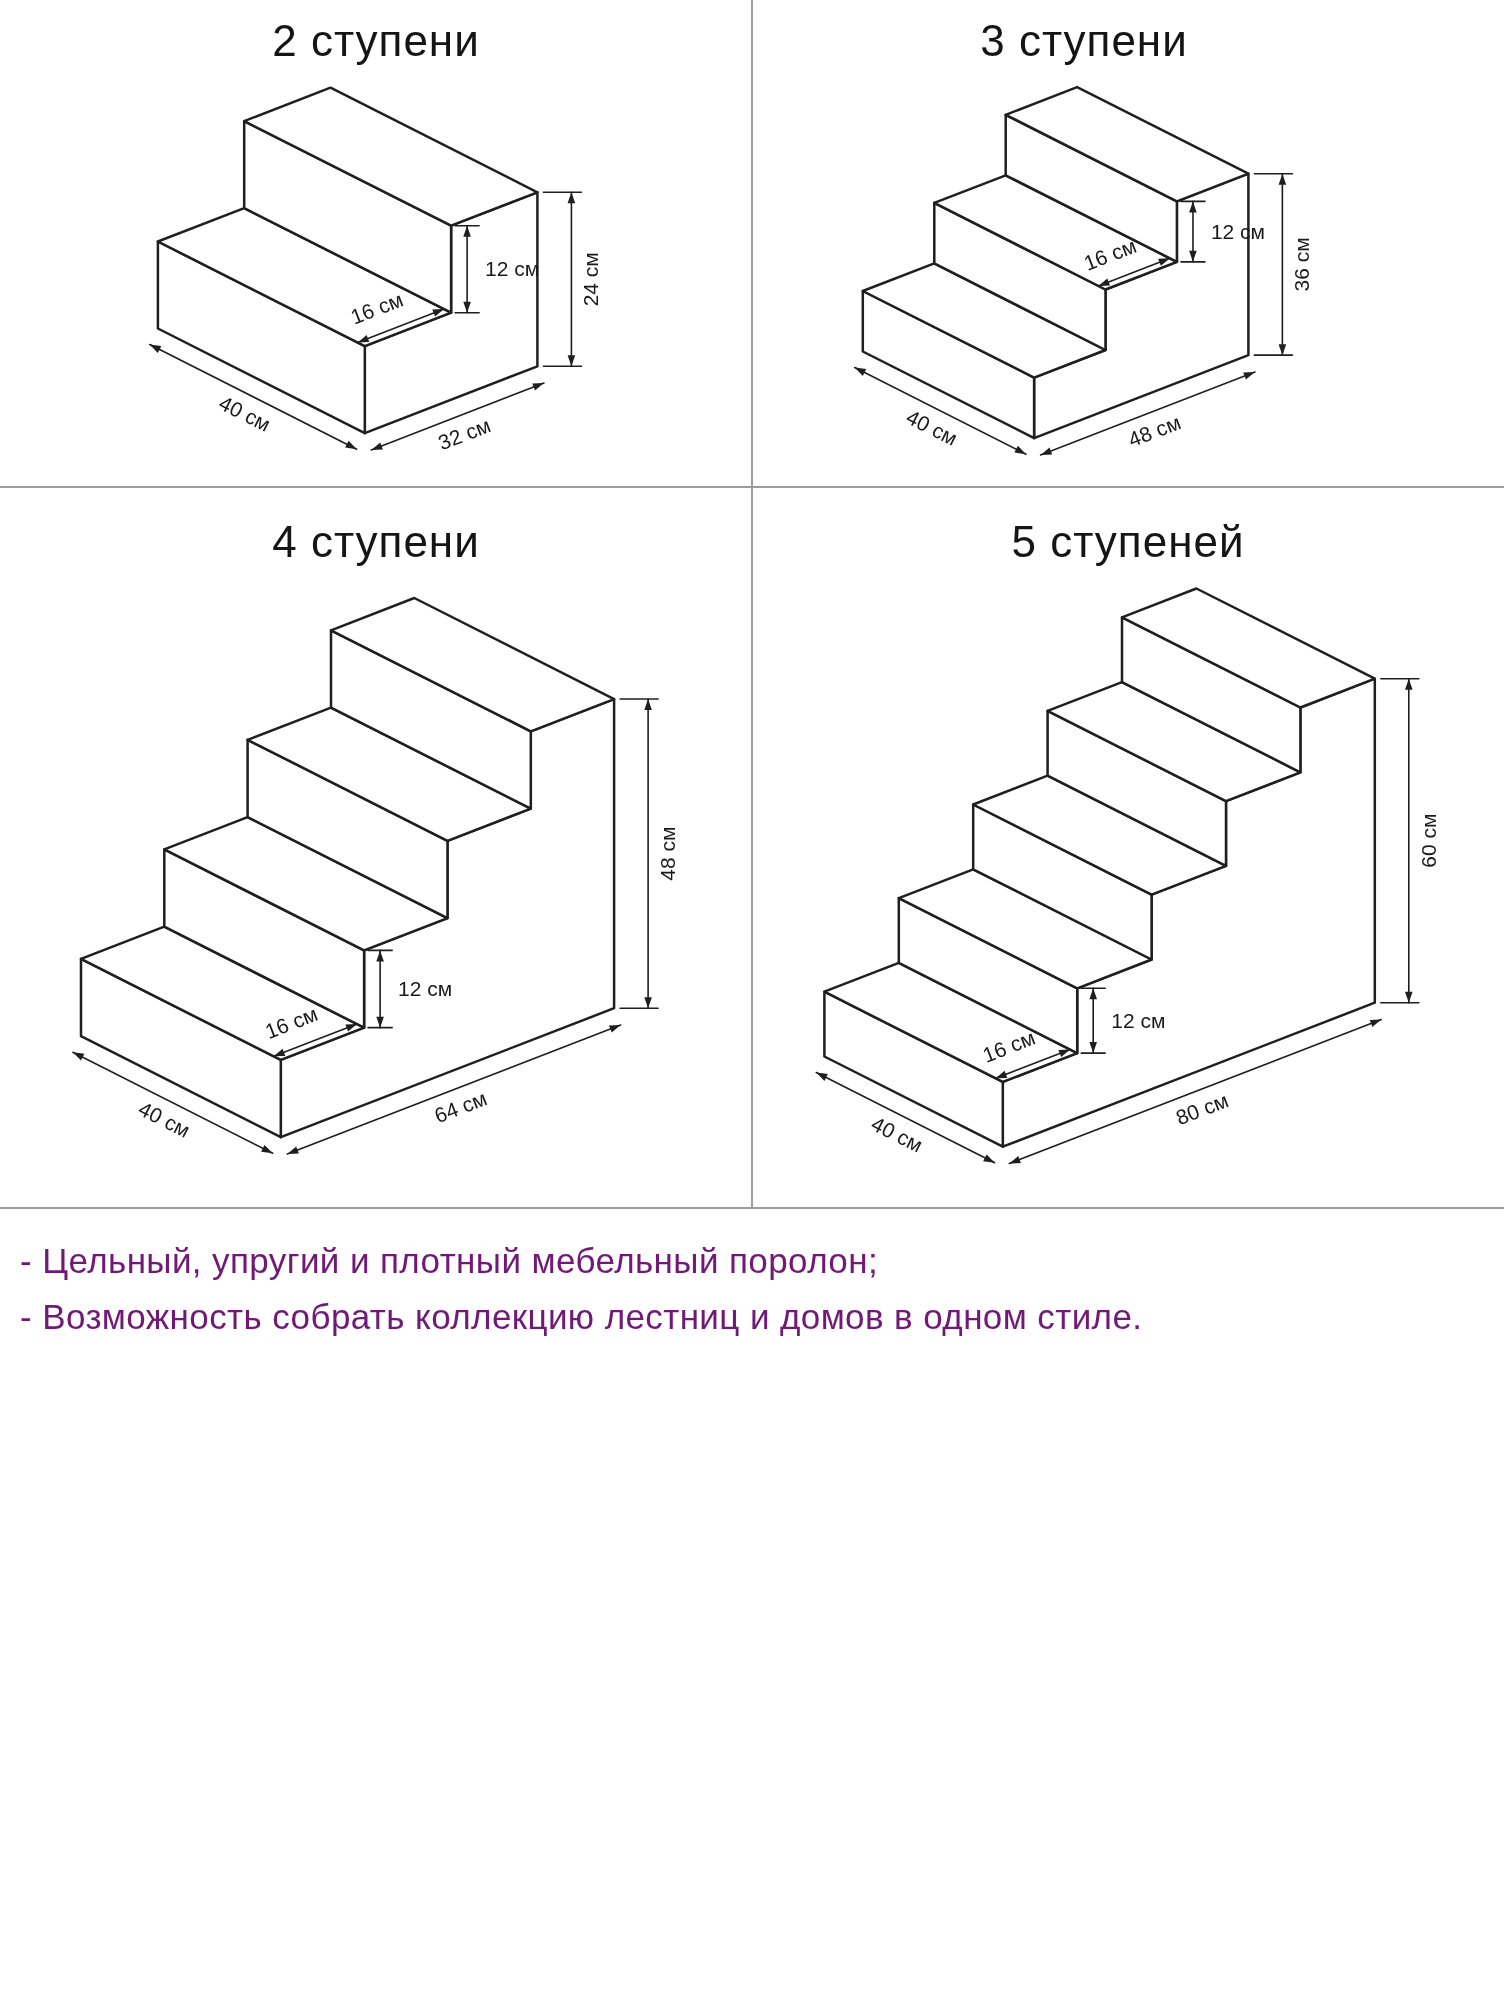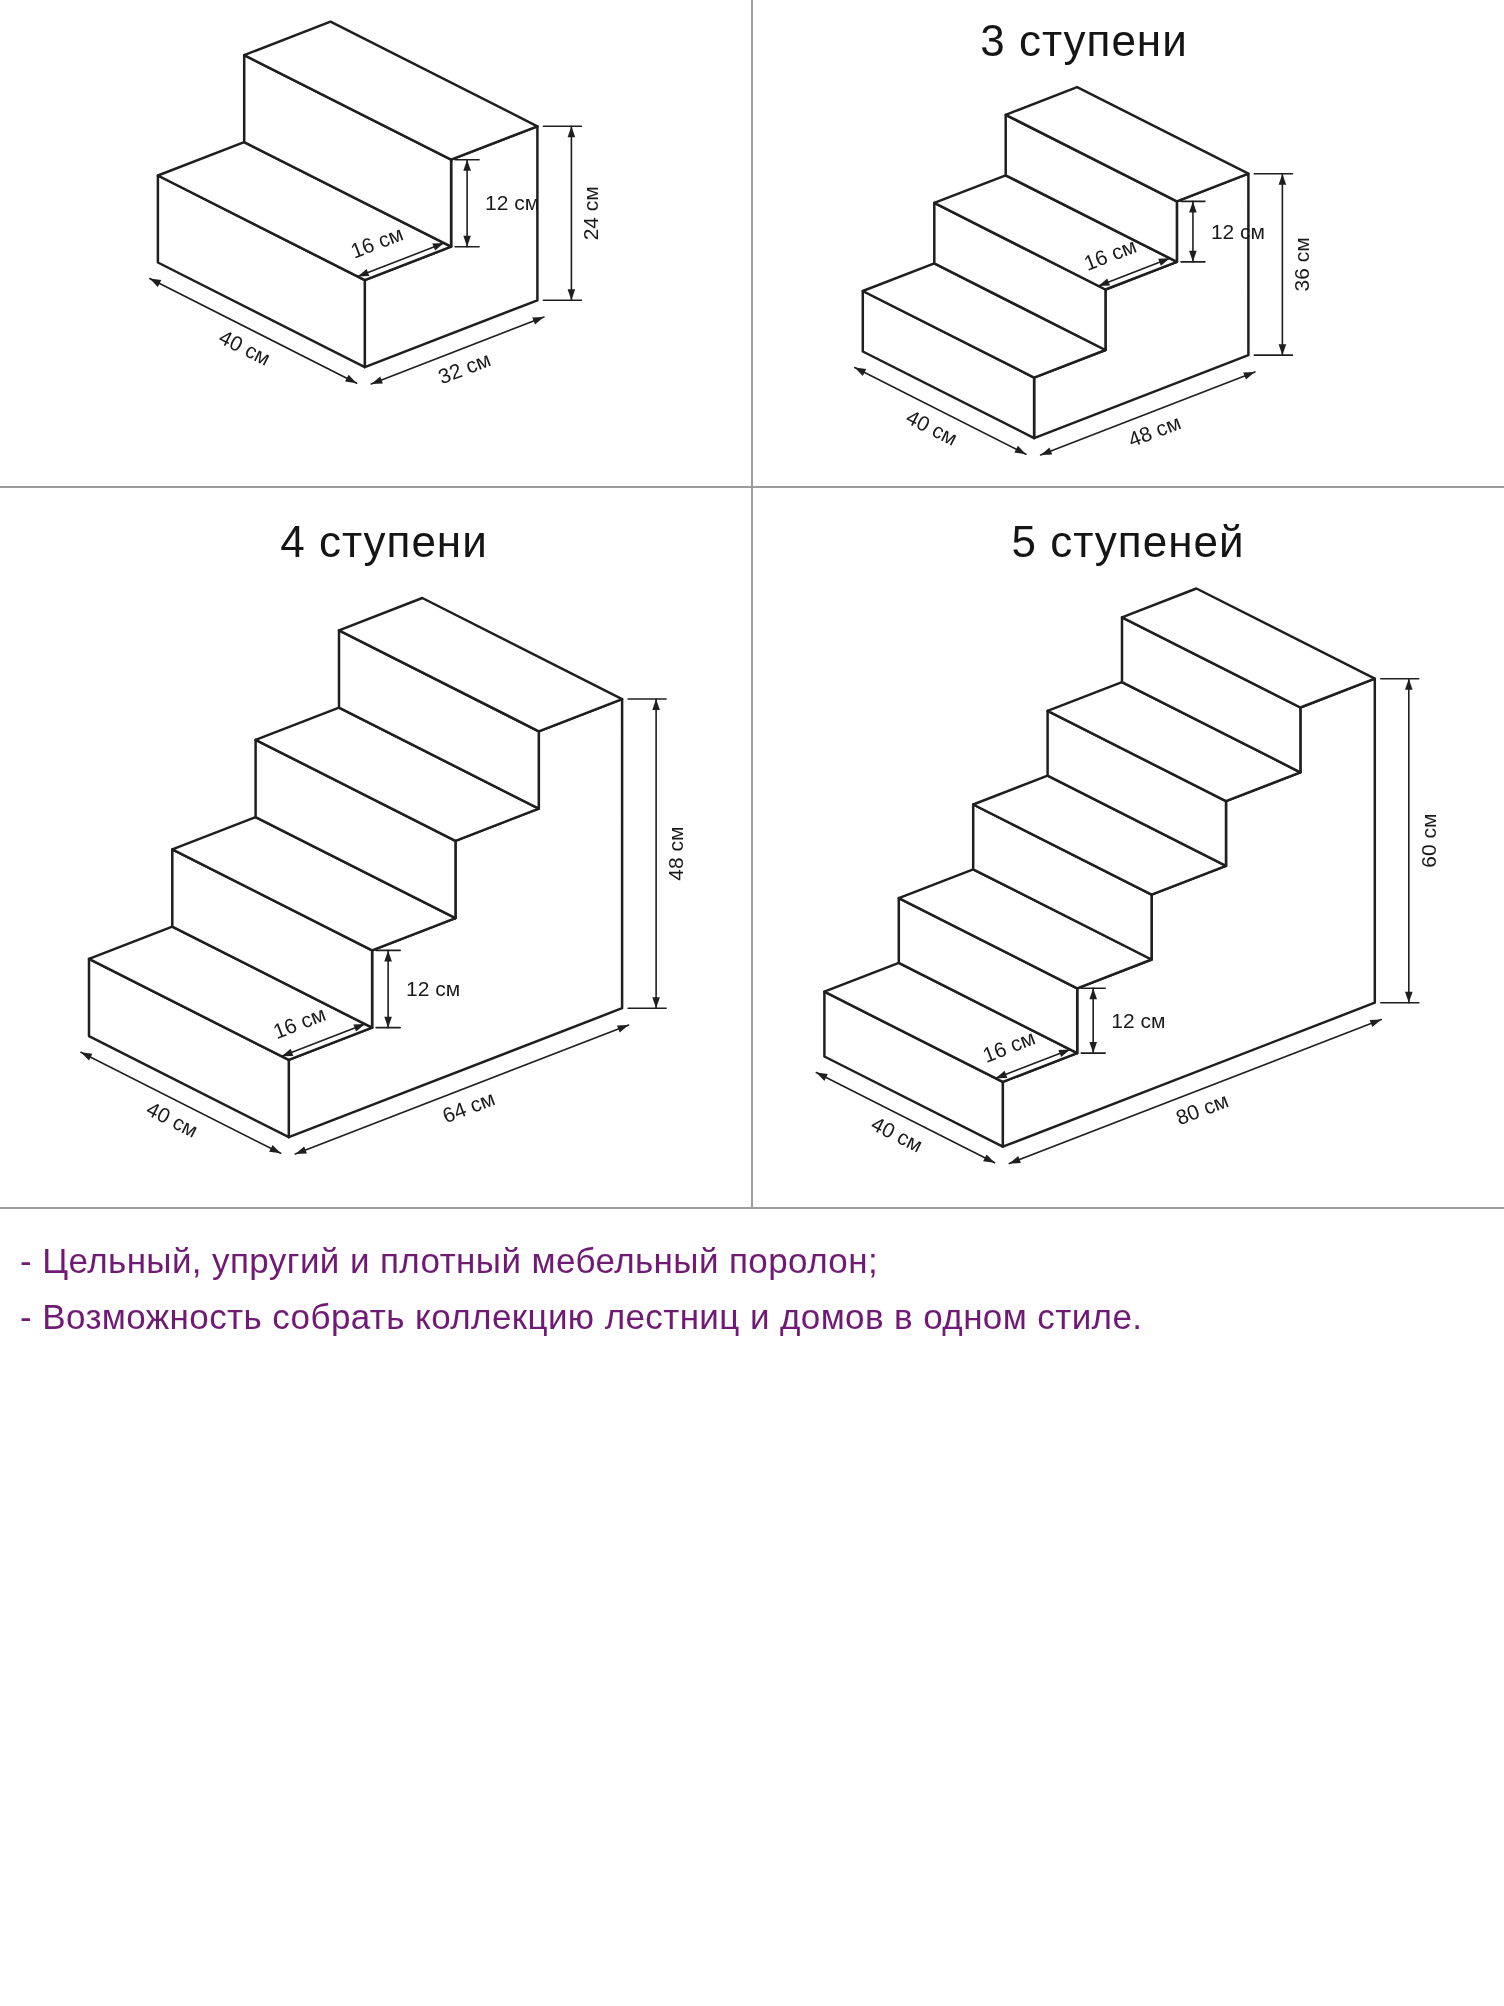--- a/index.html
+++ b/index.html
@@ -2,40 +2,41 @@
 <html><head>
 <meta charset="utf-8">
 <style>
   *{margin:0;padding:0;box-sizing:border-box}
   html,body{background:#ffffff}
   .page{position:relative;width:1504px;height:2006px;background:#ffffff;
         font-family:"Liberation Sans",sans-serif;overflow:hidden}
   .panel{position:absolute}
   .p0{left:0;top:0;width:752px;height:487px}
   .p1{left:708px;top:0;width:752px;height:487px}
-  .p2{left:8px;top:487px;width:752px;height:721px}
+  .p2{left:0;top:487px;width:752px;height:721px}
   .p3{left:752px;top:487px;width:752px;height:863px}
   .panel h2{text-align:center;font-weight:400;font-size:44px;letter-spacing:1px;color:#151515}
   .r1 h2{padding-top:16px}
   .r2 h2{padding-top:30px}
   .stairs{display:block}
   .vline{position:absolute;left:751px;top:0;width:2px;height:1208px;background:#9c9c9c}
   .hline{position:absolute;left:0;width:1504px;height:2px;background:#9c9c9c}
   .h1{top:486px}
   .h2{top:1207px}
   .features{position:absolute;left:0;top:1209px;width:1504px;list-style:none;
             padding:24px 26px 0 20px}
   .features li{font-size:35px;line-height:56px;color:#701a75;letter-spacing:.4px}
 </style>
 </head>
 <body>
 
 <div class="page">
 
   <section class="panel p0 r1">
+    <h2>2 ступени</h2>
     <svg id="stairs-0" class="stairs" width="752" height="410">
         <g transform="translate(364.8 367.1)">
           <path d="M 0.0 0.0 L 0.0 -87.0 L 86.3 -120.4 L 86.3 -207.4 L 172.6 -240.8 L 172.6 -66.8 Z" fill="#ffffff" stroke="#1f1f1f" stroke-width="2.5" stroke-linejoin="round"></path>
           <path d="M 0.0 0.0 L 0.0 -87.0 L -206.9 -191.6 L -206.9 -104.6 Z" fill="#ffffff" stroke="#1f1f1f" stroke-width="2.5" stroke-linejoin="round"></path>
           <path d="M 0.0 -87.0 L 86.3 -120.4 L -120.6 -225.0 L -206.9 -191.6 Z" fill="#ffffff" stroke="#1f1f1f" stroke-width="2.5" stroke-linejoin="round"></path>
           <path d="M 86.3 -120.4 L 86.3 -207.4 L -120.6 -312.0 L -120.6 -225.0 Z" fill="#ffffff" stroke="#1f1f1f" stroke-width="2.5" stroke-linejoin="round"></path>
           <path d="M 86.3 -207.4 L 172.6 -240.8 L -34.3 -345.4 L -120.6 -312.0 Z" fill="#ffffff" stroke="#1f1f1f" stroke-width="2.5" stroke-linejoin="round"></path>
           <line x1="178.608" y1="-66.816" x2="216.608" y2="-66.816" stroke="#1f1f1f" stroke-width="1.6" stroke-linecap="round"></line>
           <line x1="178.608" y1="-240.816" x2="216.608" y2="-240.816" stroke="#1f1f1f" stroke-width="1.6" stroke-linecap="round"></line>
           <line x1="206.608" y1="-240.816" x2="206.608" y2="-66.816" stroke="#1f1f1f" stroke-width="1.6" stroke-linecap="round"></line>

